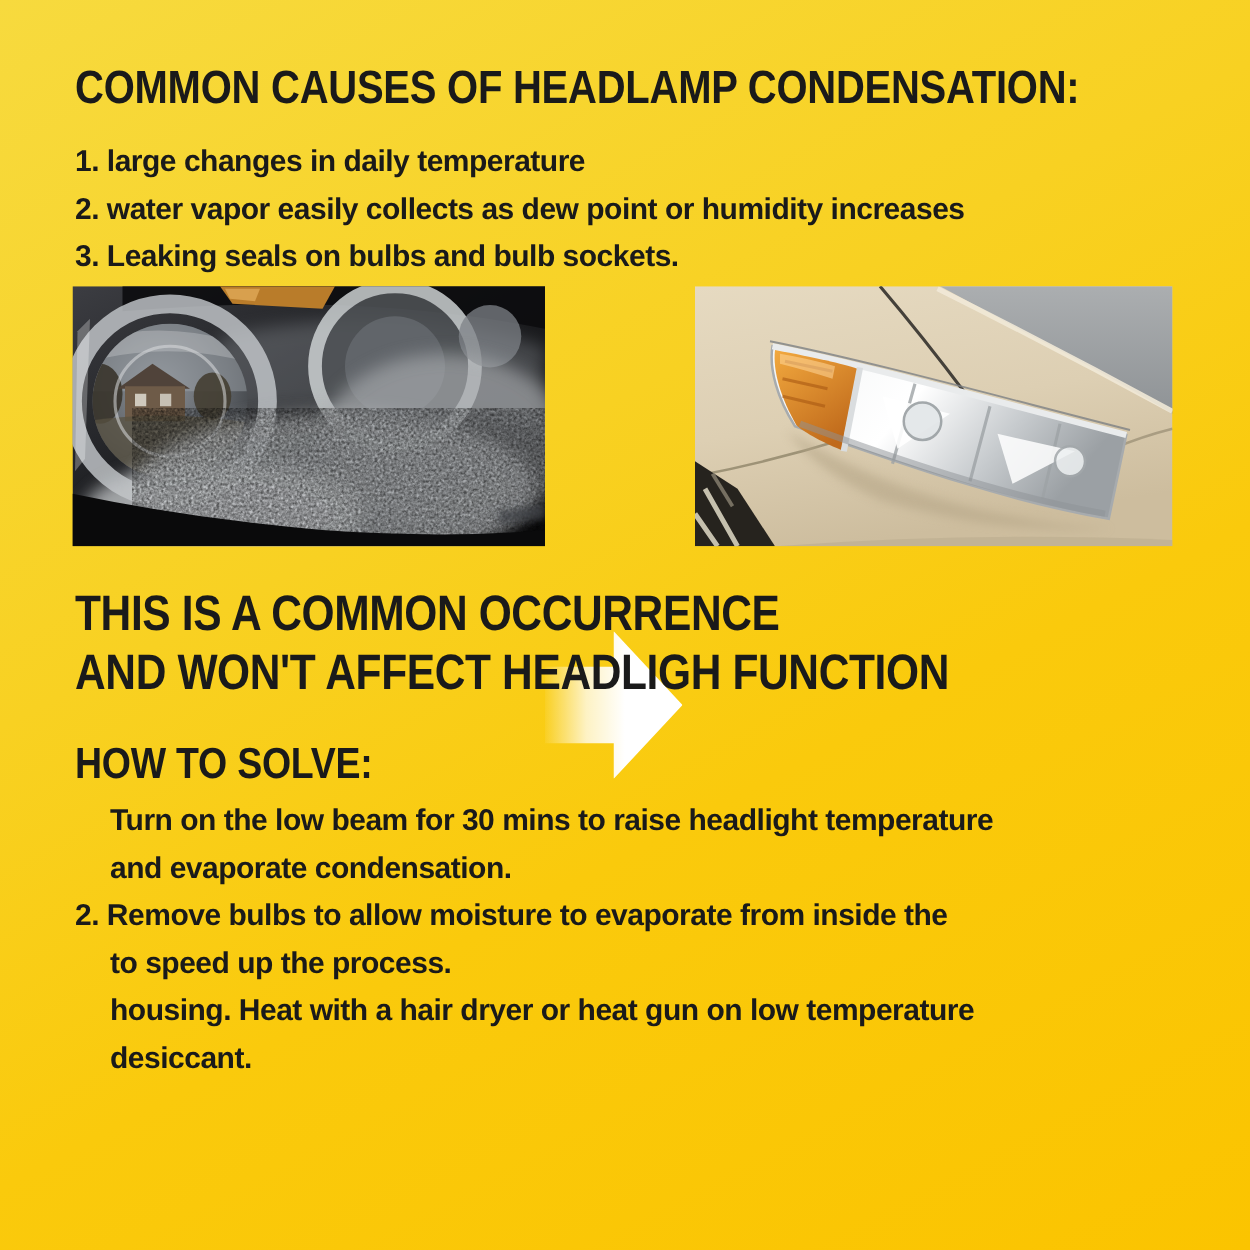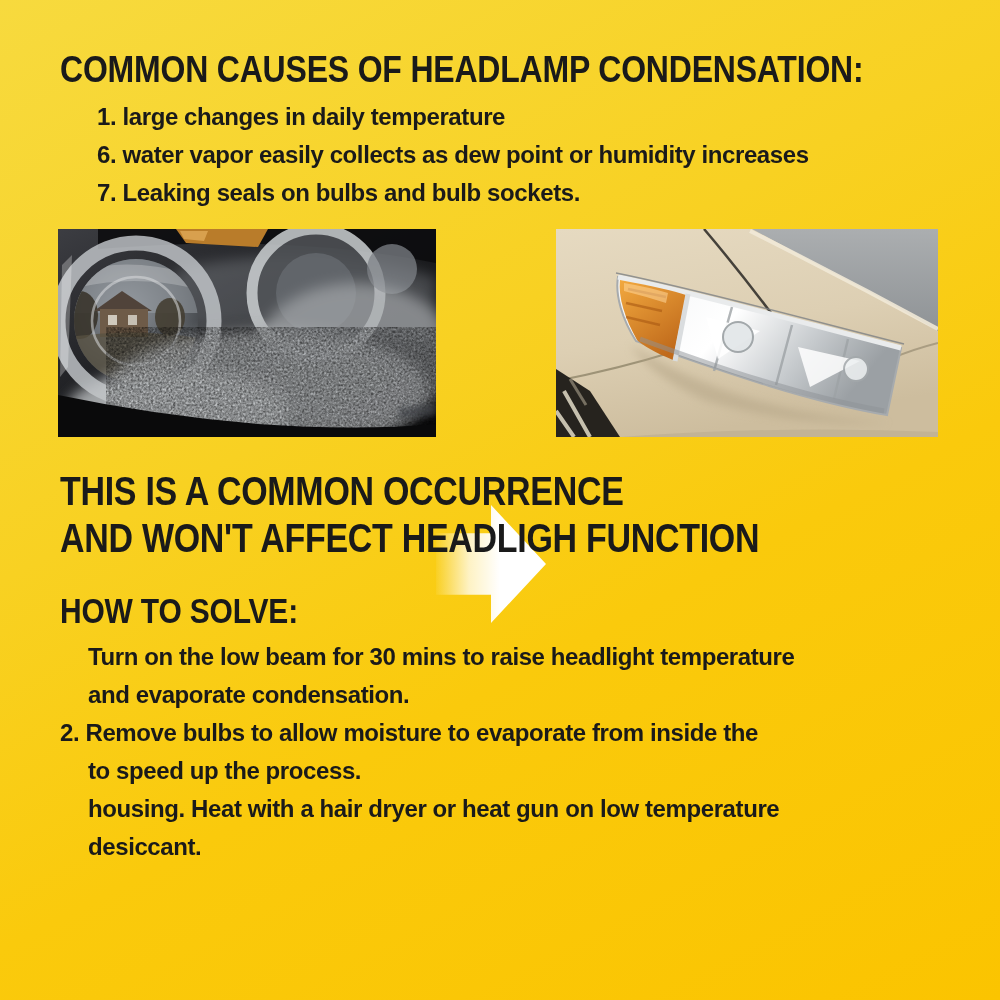--- a/index.html
+++ b/index.html
@@ -10,21 +10,21 @@
   }
   .h-title{
     position:absolute;left:60px;top:50px;margin:0;
     font-size:32px;font-weight:bold;line-height:1.1;letter-spacing:-0.2px;
     transform:scaleY(1.16);transform-origin:left top;white-space:nowrap;
   }
   .body-line{
     font-size:24px;font-weight:bold;letter-spacing:-0.4px;
     line-height:38px;white-space:nowrap;
   }
-  .causes-list{position:absolute;left:60px;top:98px;margin-left:37px;}
+  .causes-list{position:absolute;left:60px;top:111px;}
   .photo-row{position:absolute;left:0;top:229px;width:1000px;height:208px;}
   .photo{position:absolute;top:0;height:208px;display:block;}
   .photo-left{left:58px;width:378px;}
   .photo-right{left:556px;width:382px;}
   .arrow{
     position:absolute;left:436px;top:276px;width:110px;height:118px;
     background:linear-gradient(to right,rgba(255,255,255,0.06) 0%,rgba(255,255,255,0.75) 30%,#ffffff 58%);
     clip-path:polygon(0% 24%,50% 24%,50% 0%,100% 50%,50% 100%,50% 76%,0% 76%);
   }
   .statement{
@@ -42,22 +42,22 @@
 </style>
 </head>
 <body>
 
 <div class="page">
 
   <h1 class="h-title">COMMON CAUSES OF HEADLAMP CONDENSATION:</h1>
 
   <div class="causes-list">
     <div class="body-line">1. large changes in daily temperature</div>
-    <div class="body-line">6. water vapor easily collects as dew point or humidity increases</div>
-    <div class="body-line">7. Leaking seals on bulbs and bulb sockets.</div>
+    <div class="body-line">2. water vapor easily collects as dew point or humidity increases</div>
+    <div class="body-line">3. Leaking seals on bulbs and bulb sockets.</div>
   </div>
 
   <div class="photo-row">
 
     <svg class="photo photo-left" viewBox="0 0 378 208" aria-hidden="true">
       <defs>
         <linearGradient id="lpBg" x1="0" y1="0" x2="1" y2="1">
           <stop offset="0" stop-color="#3c3d42"></stop>
           <stop offset="0.45" stop-color="#1d1e21"></stop>
           <stop offset="1" stop-color="#0b0b0c"></stop>

